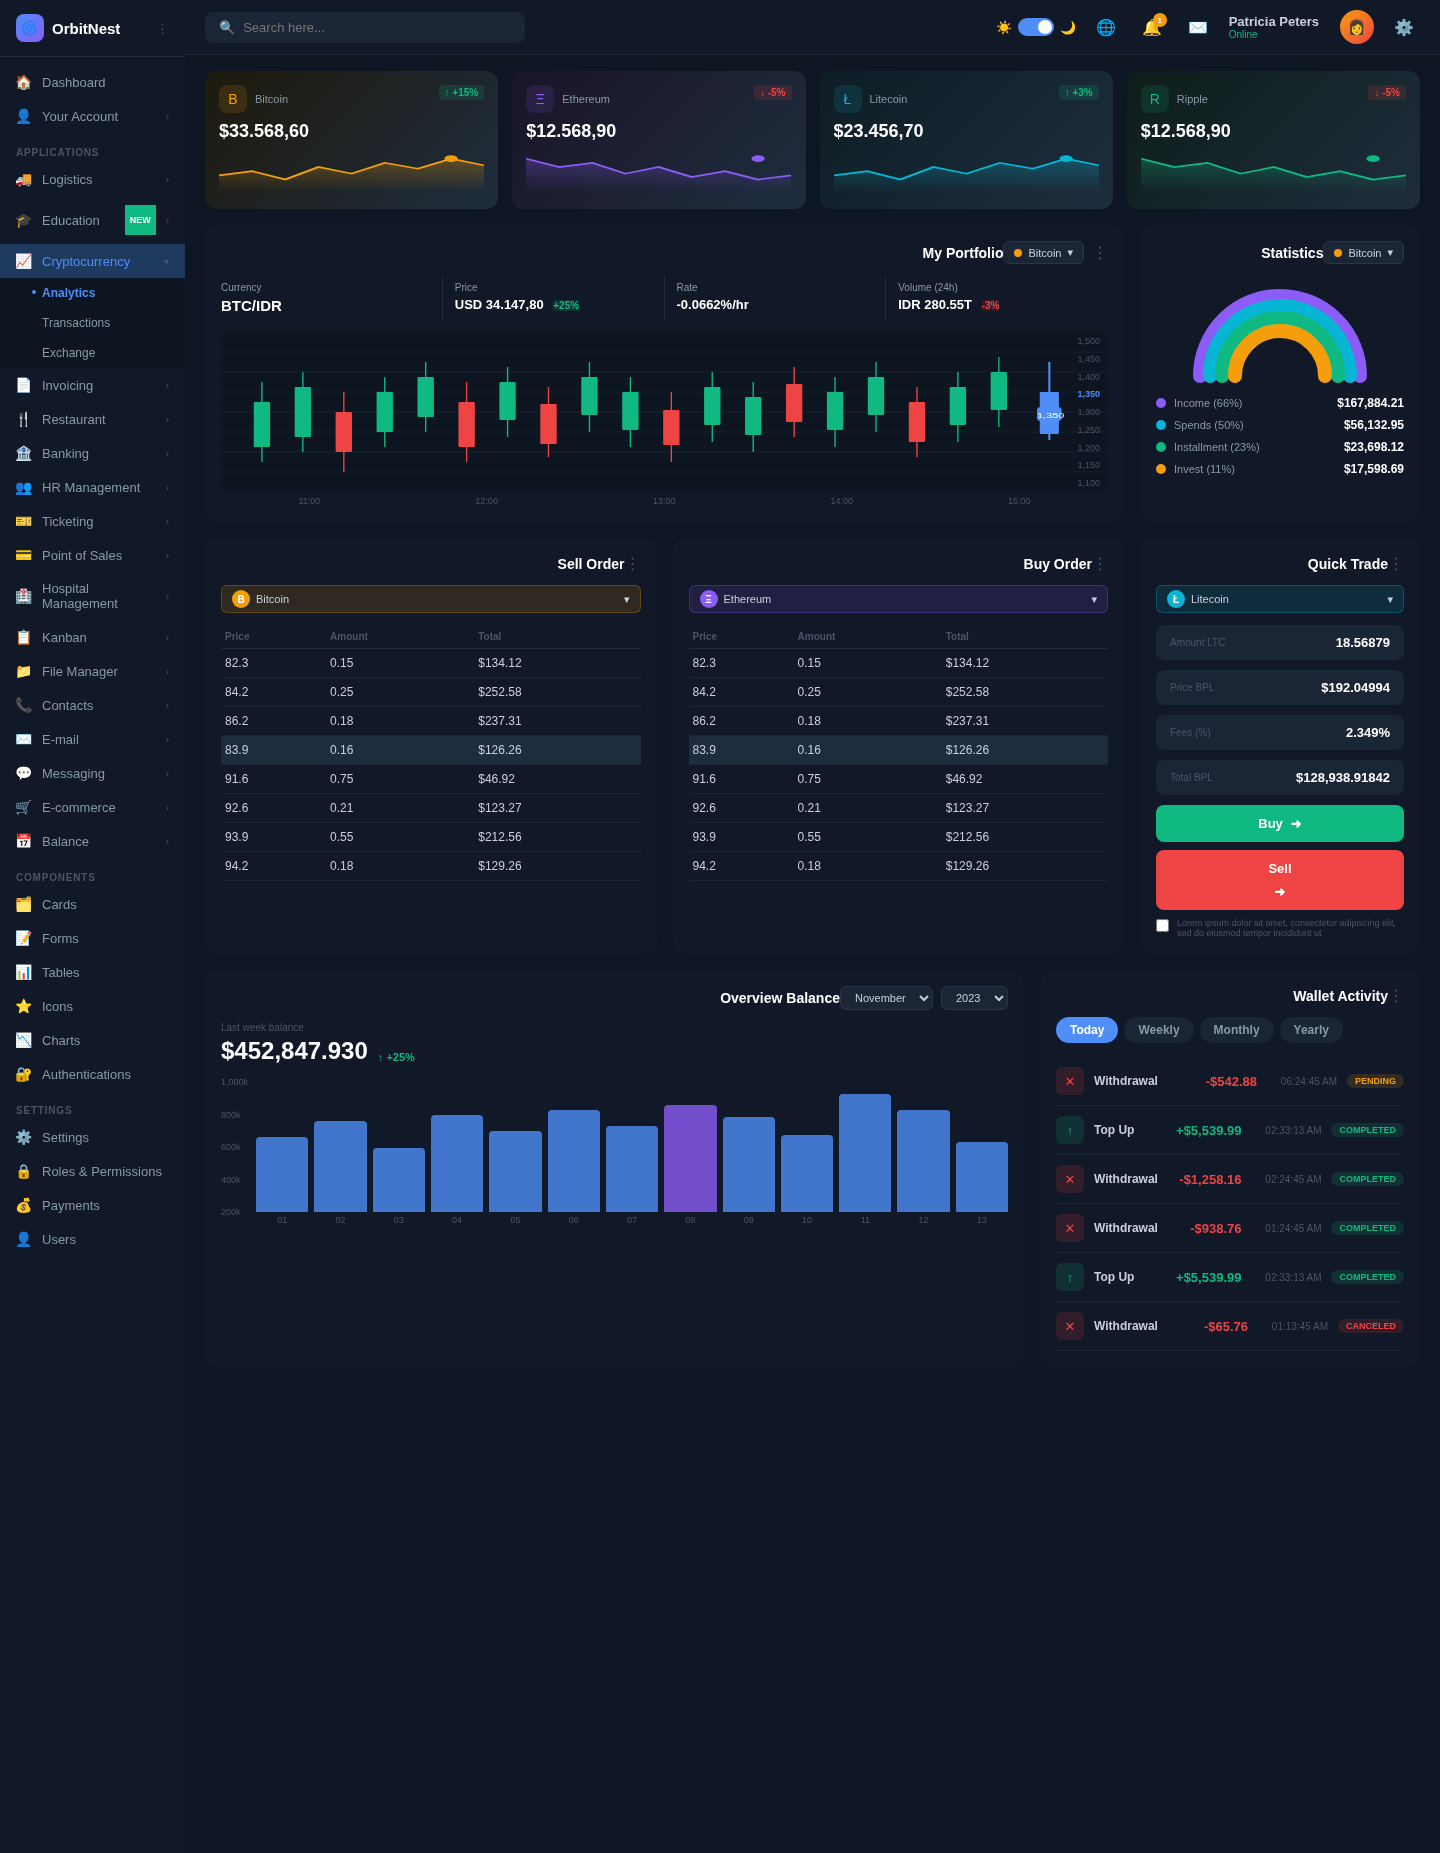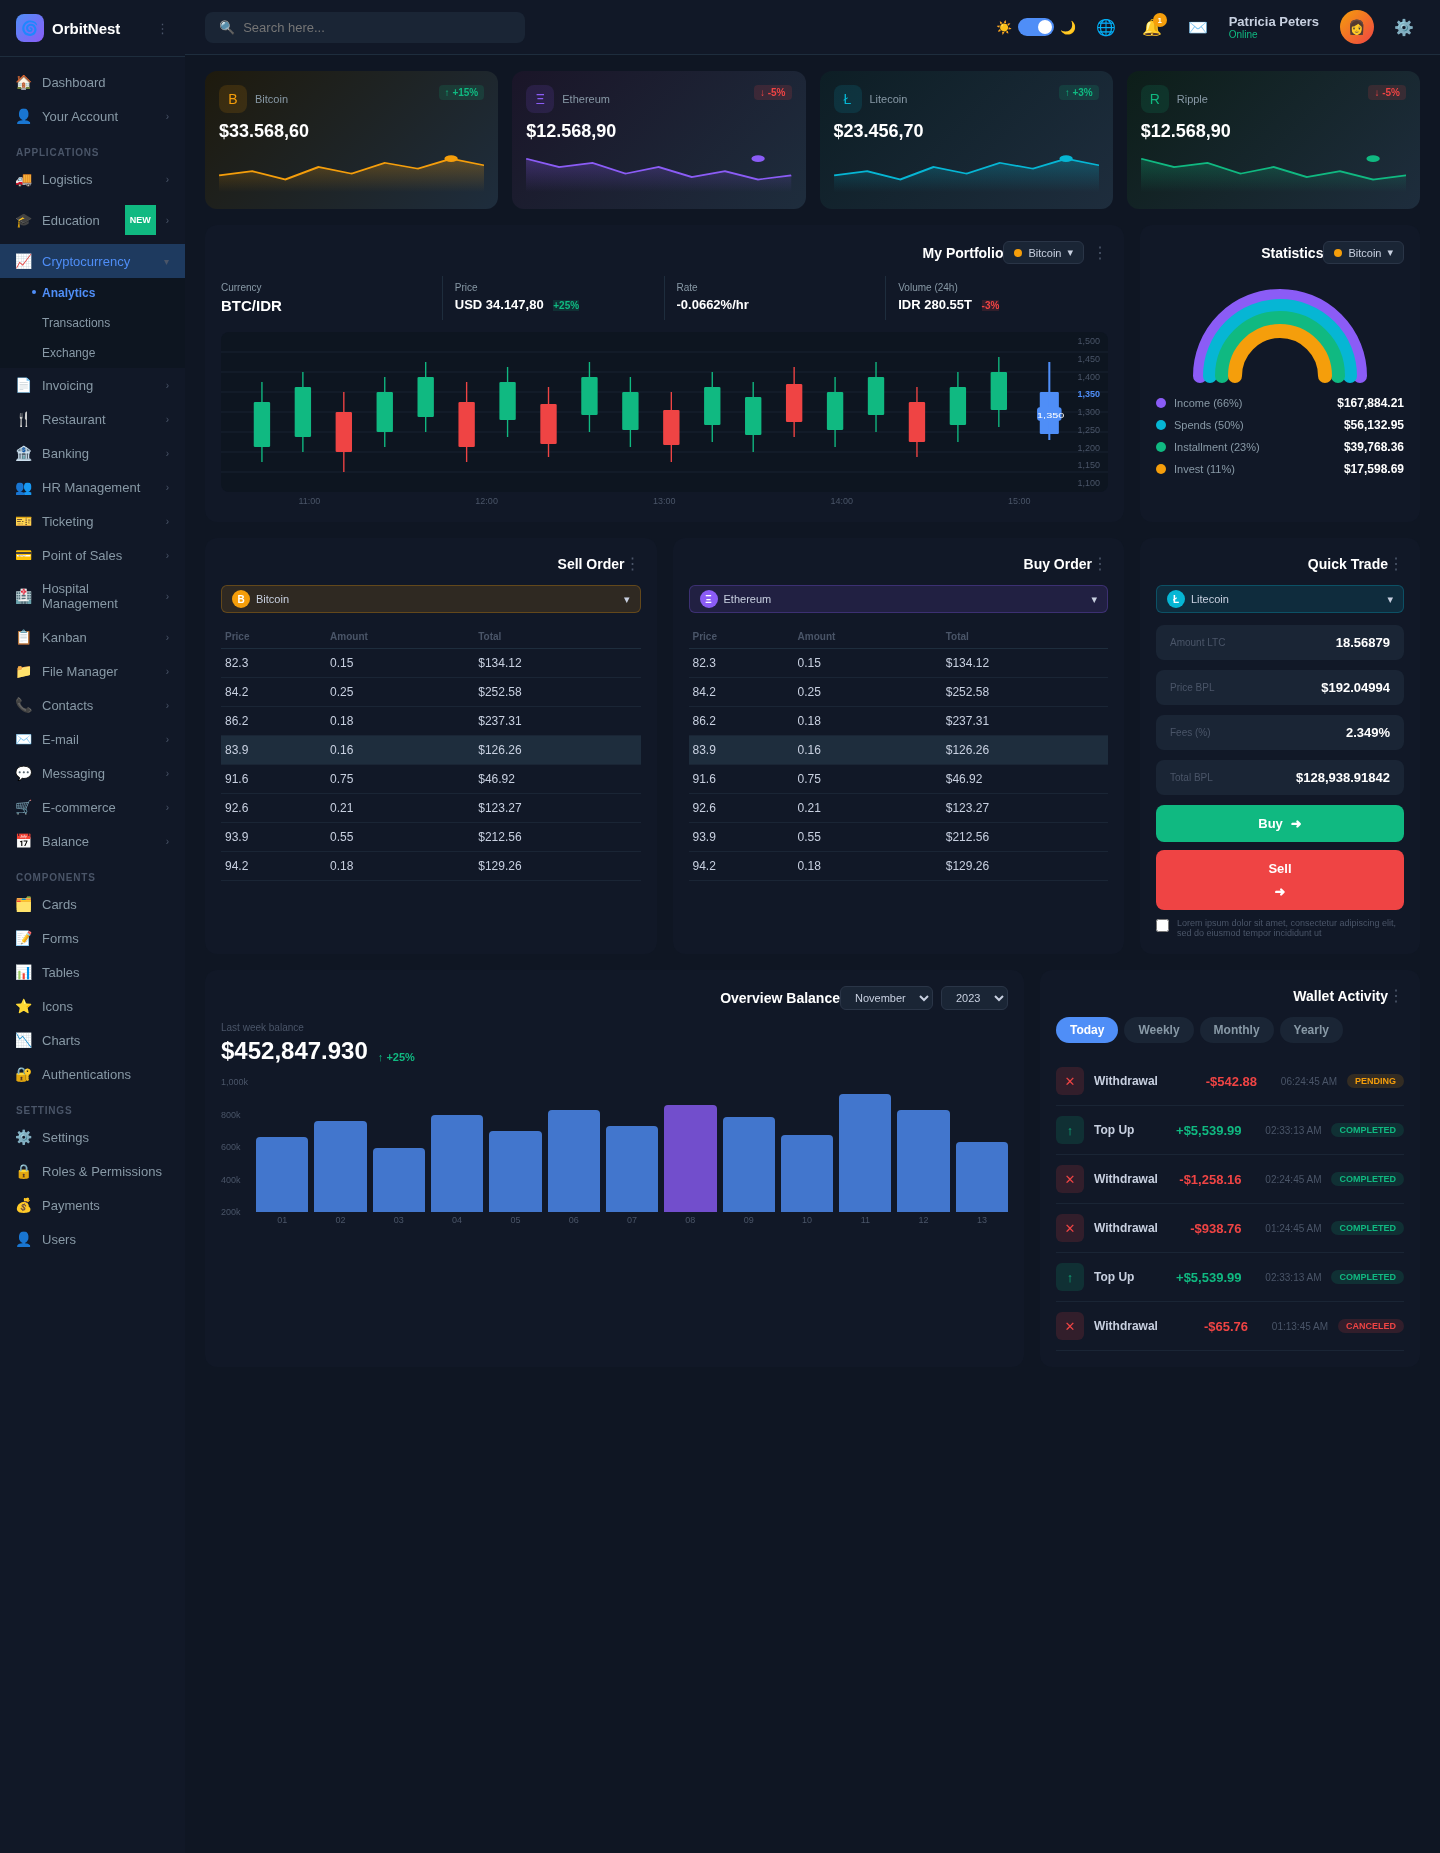--- a/index.html
+++ b/index.html
@@ -588,21 +588,21 @@
     <span class="stat-legend-value">$167,884.21</span>
   </div>
             <div class="stat-legend-item">
     <span class="stat-dot" style="background:#06b6d4"></span>
     <span class="stat-legend-label">Spends (50%)</span>
     <span class="stat-legend-value">$56,132.95</span>
   </div>
             <div class="stat-legend-item">
     <span class="stat-dot" style="background:#10b981"></span>
     <span class="stat-legend-label">Installment (23%)</span>
-    <span class="stat-legend-value">$39,768.36</span>
+    <span class="stat-legend-value">$23,698.12</span>
   </div>
             <div class="stat-legend-item">
     <span class="stat-dot" style="background:#f59e0b"></span>
     <span class="stat-legend-label">Invest (11%)</span>
     <span class="stat-legend-value">$17,598.69</span>
   </div>
           </div>
       </div>
     </div>
 

